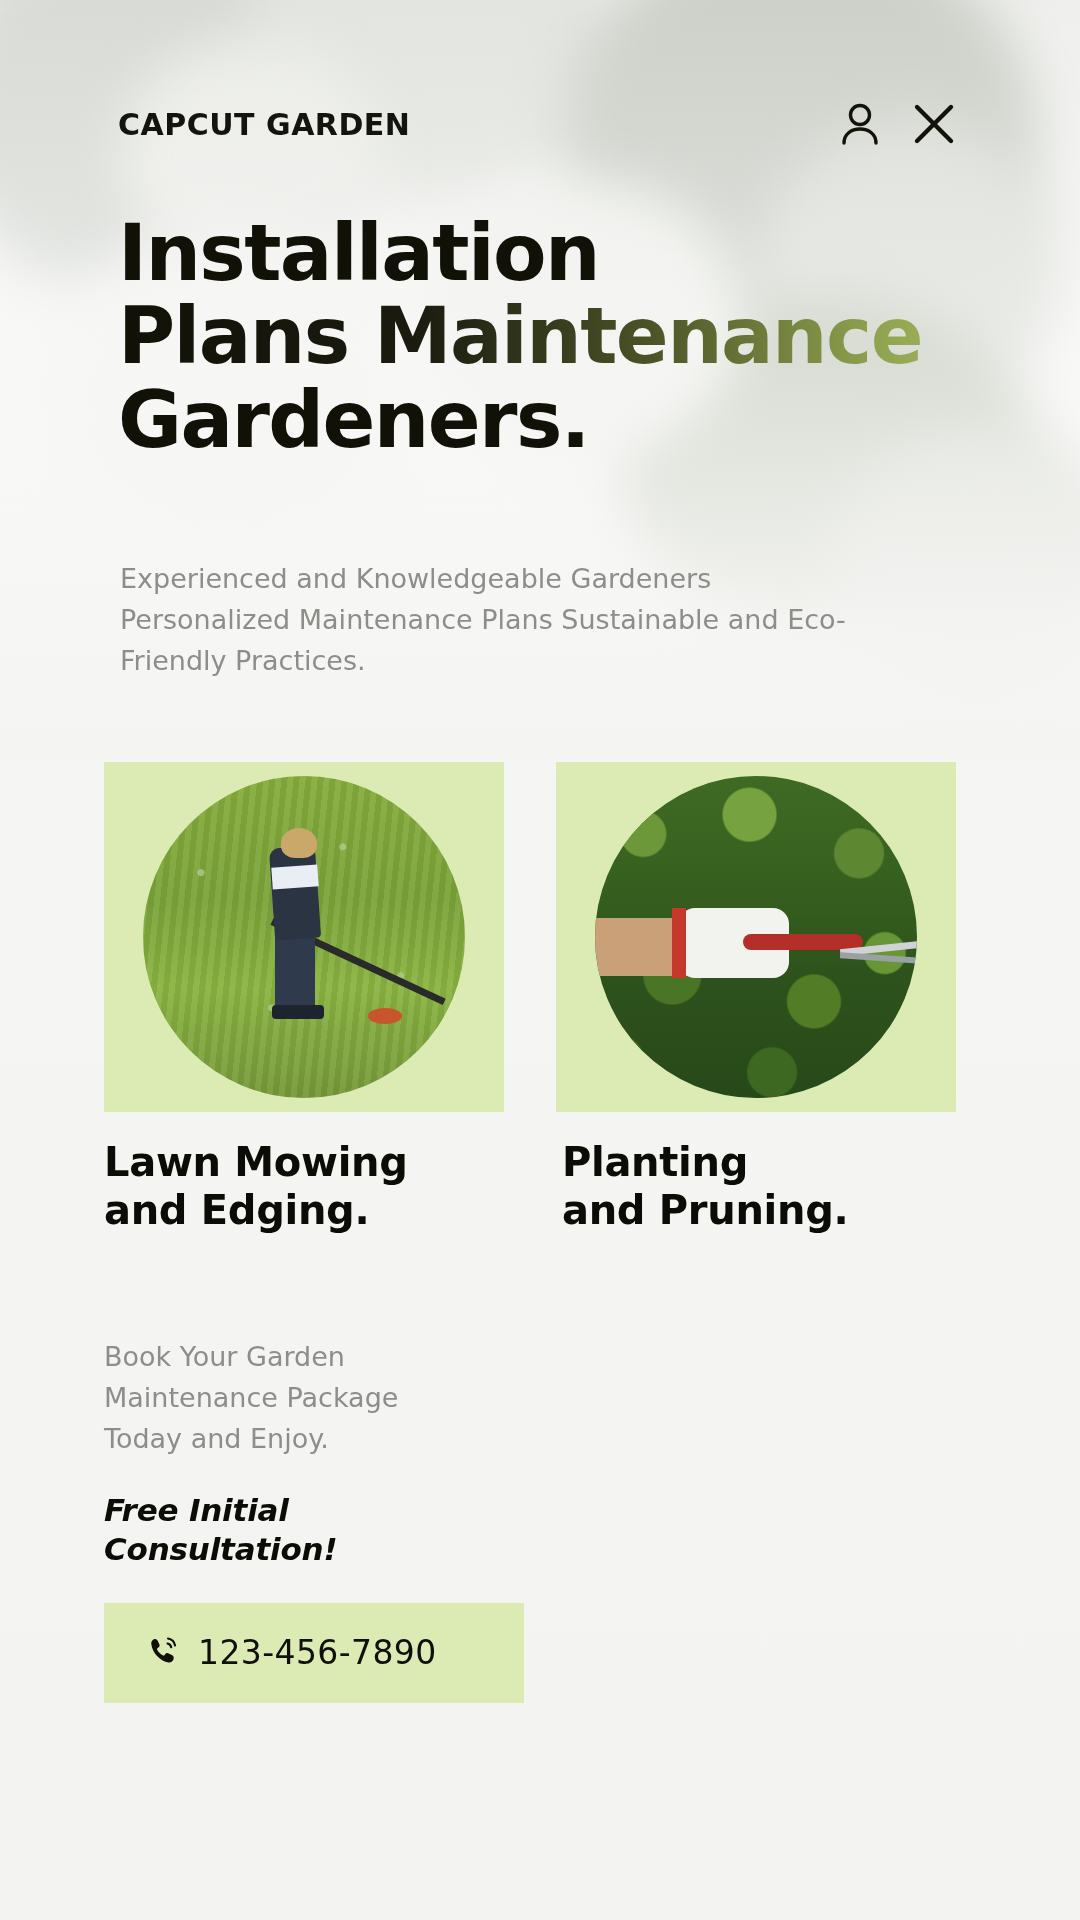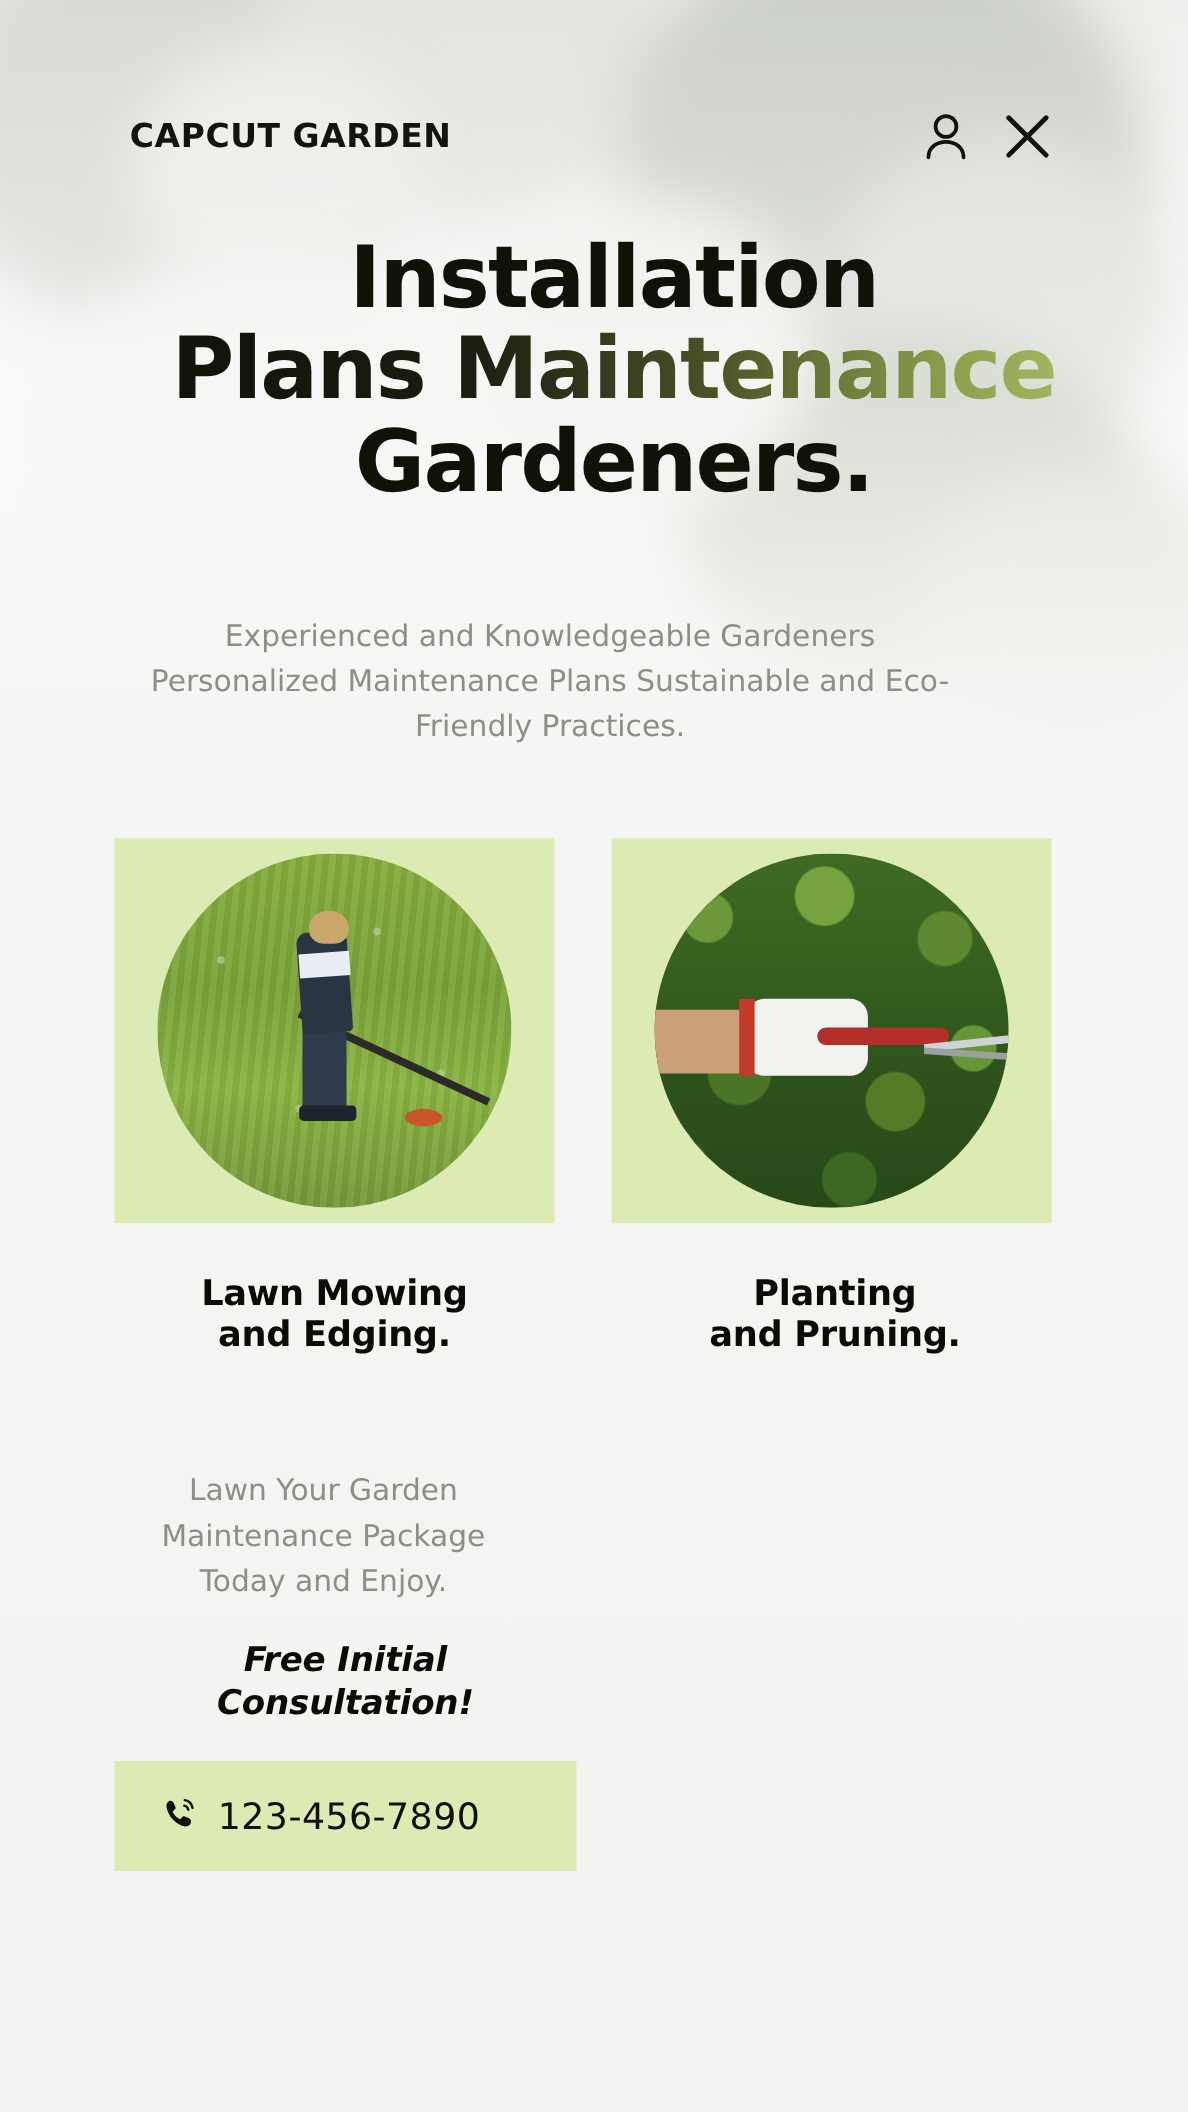--- a/index.html
+++ b/index.html
@@ -11,21 +11,20 @@
     background: #f2f2f0;
   }
 
   
   .page {
     position: relative;
     width: 1080px;
     height: 1920px;
     background: linear-gradient(180deg, #e9eae6 0%, #f3f4f1 22%, #f5f5f3 40%, #f3f3f1 100%);
     overflow: hidden;
-    text-align: center;
   }
 
   
   .hero-bg {
     position: absolute;
     left: 0; top: 0;
     width: 1080px; height: 760px;
     overflow: hidden;
     z-index: 0;
   }
@@ -128,22 +127,22 @@
   .thumb .circle {
     position: absolute;
     left: 50%;
     top: 50%;
     transform: translate(-50%, -50%);
     width: 322px; height: 322px;
     border-radius: 50%;
     overflow: hidden;
   }
   .card-title {
-    margin-top: 44px;
-    font-size: 32px;
+    margin-top: 26px;
+    font-size: 40px;
     font-weight: 700;
     line-height: 1.2;
     color: #0c0c06;
     letter-spacing: -0.3px;
     white-space: pre-line;
   }
   .card.p2 .card-title { padding-left: 6px; }
 
   .row2 {
     display: flex;
@@ -434,21 +433,21 @@
         <div class="card-title">Planting
 and Pruning.</div>
       </div>
 
     </div>
 
     <div class="row2">
 
 
       <div class="cta">
-        <div class="cta-lead">Lawn Your Garden Maintenance Package Today and Enjoy.</div>
+        <div class="cta-lead">Book Your Garden Maintenance Package Today and Enjoy.</div>
         <div class="cta-strong">Free Initial
 Consultation!</div>
         <div class="phone-chip">
           <span>
             <svg width="34" height="34" viewBox="0 0 34 34" fill="none" aria-hidden="true">
               <path d="M9 5c1.6 0 2.4 1 3 2.4l1.4 3.2c.5 1.1.2 2-0.7 2.7l-1.3 1c-.4.3-.5.7-.3 1.1 1.3 2.7 3.5 4.9 6.2 6.2.4.2.8.1 1.1-.3l1-1.3c.7-.9 1.6-1.2 2.7-.7l3.2 1.4c1.4.6 2.4 1.4 2.4 3 0 2.8-2.3 5-5.1 4.7C14.6 27.6 6.4 19.4 5.3 10.1 5 7.3 7.2 5 9 5z" fill="#101008"></path>
               <path d="M22 4.5c3.6.6 6.4 3.4 7 7" stroke="#101008" stroke-width="2.2" stroke-linecap="round"></path>
               <path d="M21.5 9.5c1.9.4 3.3 1.8 3.7 3.7" stroke="#101008" stroke-width="2.2" stroke-linecap="round"></path>
             </svg>
           </span>

